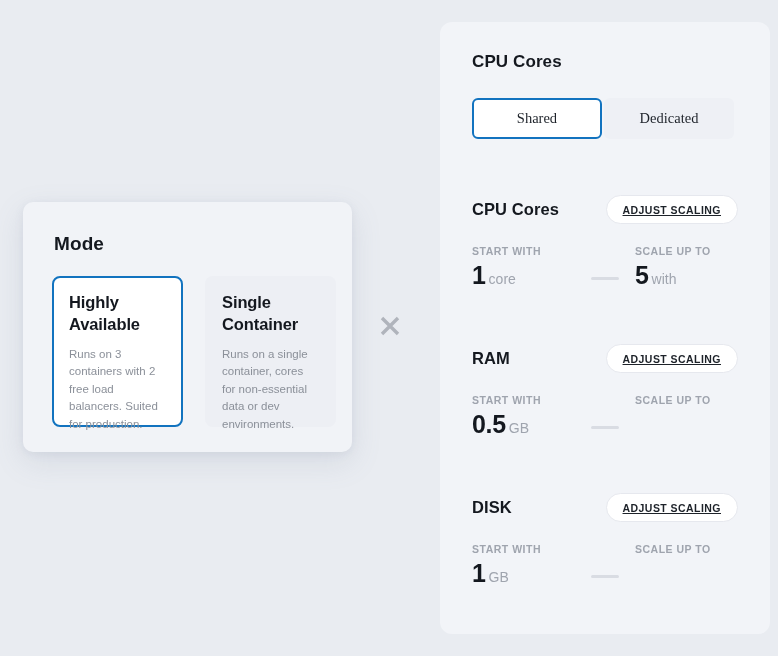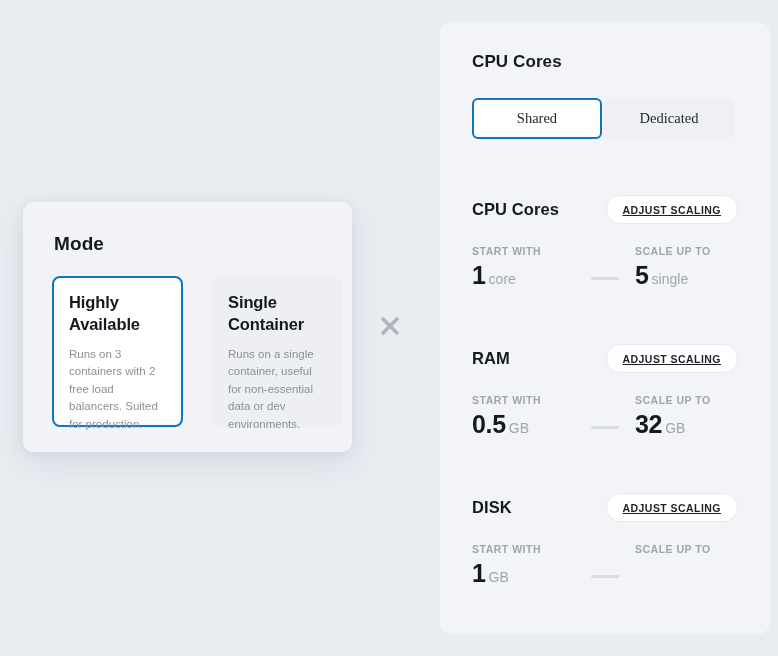--- a/index.html
+++ b/index.html
@@ -41,21 +41,21 @@
     font-weight: bold;
     color: #14181f;
     letter-spacing: 0.1px;
   }
 
   .mode-options {
     position: absolute;
     left: 29px;
     top: 74px;
     display: flex;
-    gap: 28px;
+    gap: 22px;
     align-items: center;
   }
 
   .mode-opt {
     width: 131px;
     height: 151px;
     border-radius: 8px;
     padding: 14px 15px 0 15px;
     background: #edeff4;
     border: 2px solid transparent;
@@ -227,21 +227,21 @@
 
   <div class="mode-options">
 
     <div class="mode-opt selected">
       <div class="mode-opt-title">Highly Available</div>
       <div class="mode-opt-desc">Runs on 3 containers with 2 free load balancers. Suited for production.</div>
     </div>
 
     <div class="mode-opt">
       <div class="mode-opt-title">Single Container</div>
-      <div class="mode-opt-desc">Runs on a single container, useful for non-essential data or dev environments.</div>
+      <div class="mode-opt-desc">Runs on a single container, cores for non-essential data or dev environments.</div>
     </div>
 
   </div>
 </div>
 
 <div class="close-x">
   <svg width="32" height="32" viewBox="0 0 32 32" aria-hidden="true">
     <path d="M8 8 L24 24 M24 8 L8 24" stroke="#b0b4bc" stroke-width="3.4" stroke-linecap="butt"></path>
   </svg>
 </div>
@@ -265,44 +265,41 @@
         <div class="res-col">
           <div class="res-label">START WITH</div>
           <div class="res-value">
             <span class="res-num">1</span><span class="res-unit">core</span>
           </div>
         </div>
         <div class="res-sep"></div>
         <div class="res-col right">
           <div class="res-label">SCALE UP TO</div>
           <div class="res-value">
-            <span class="res-num">5</span><span class="res-unit">single</span>
+            <span class="res-num">5</span><span class="res-unit">with</span>
           </div>
         </div>
       </div>
     </div>
 
     <div class="res-row">
       <div class="res-head">
         <div class="res-name">RAM</div>
         <button class="adjust-btn">ADJUST SCALING</button>
       </div>
       <div class="res-body">
         <div class="res-col">
           <div class="res-label">START WITH</div>
           <div class="res-value">
             <span class="res-num">0.5</span><span class="res-unit">GB</span>
           </div>
         </div>
         <div class="res-sep"></div>
         <div class="res-col right">
           <div class="res-label">SCALE UP TO</div>
-          <div class="res-value">
-            <span class="res-num">32</span><span class="res-unit">GB</span>
-          </div>
         </div>
       </div>
     </div>
 
     <div class="res-row">
       <div class="res-head">
         <div class="res-name">DISK</div>
         <button class="adjust-btn">ADJUST SCALING</button>
       </div>
       <div class="res-body">

